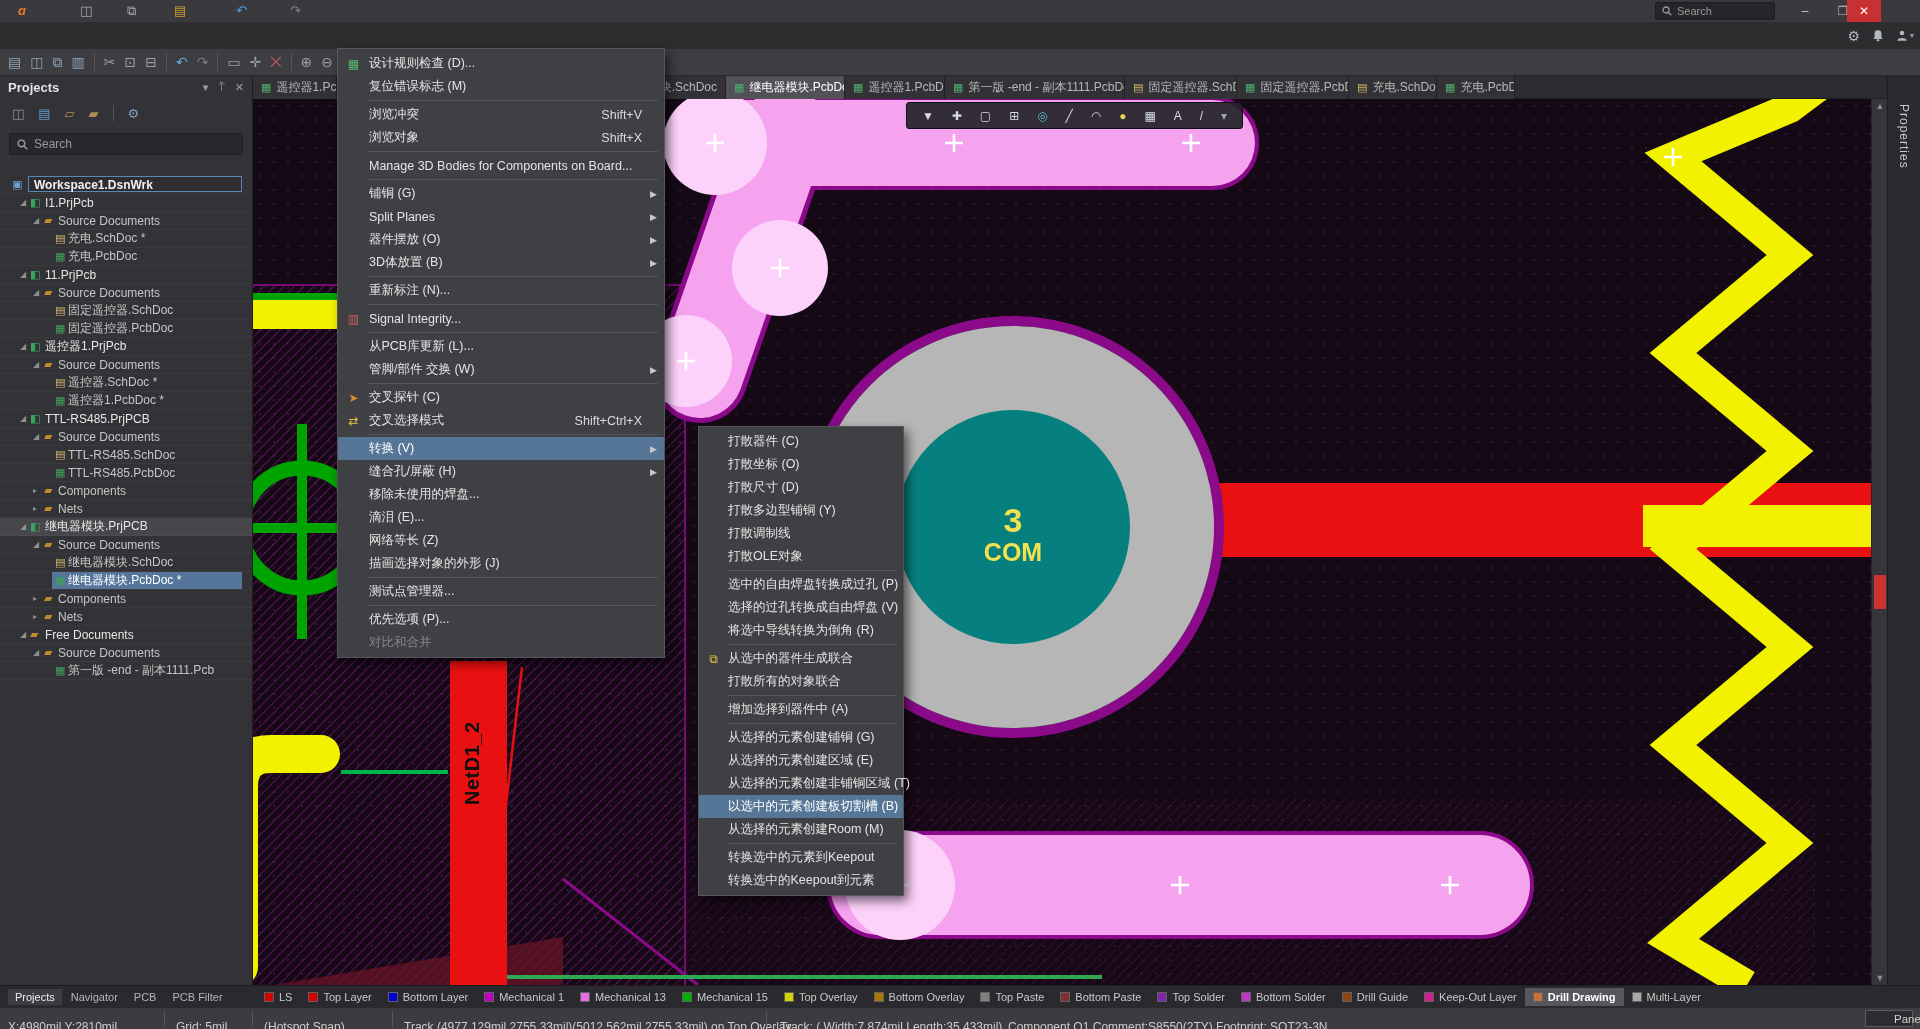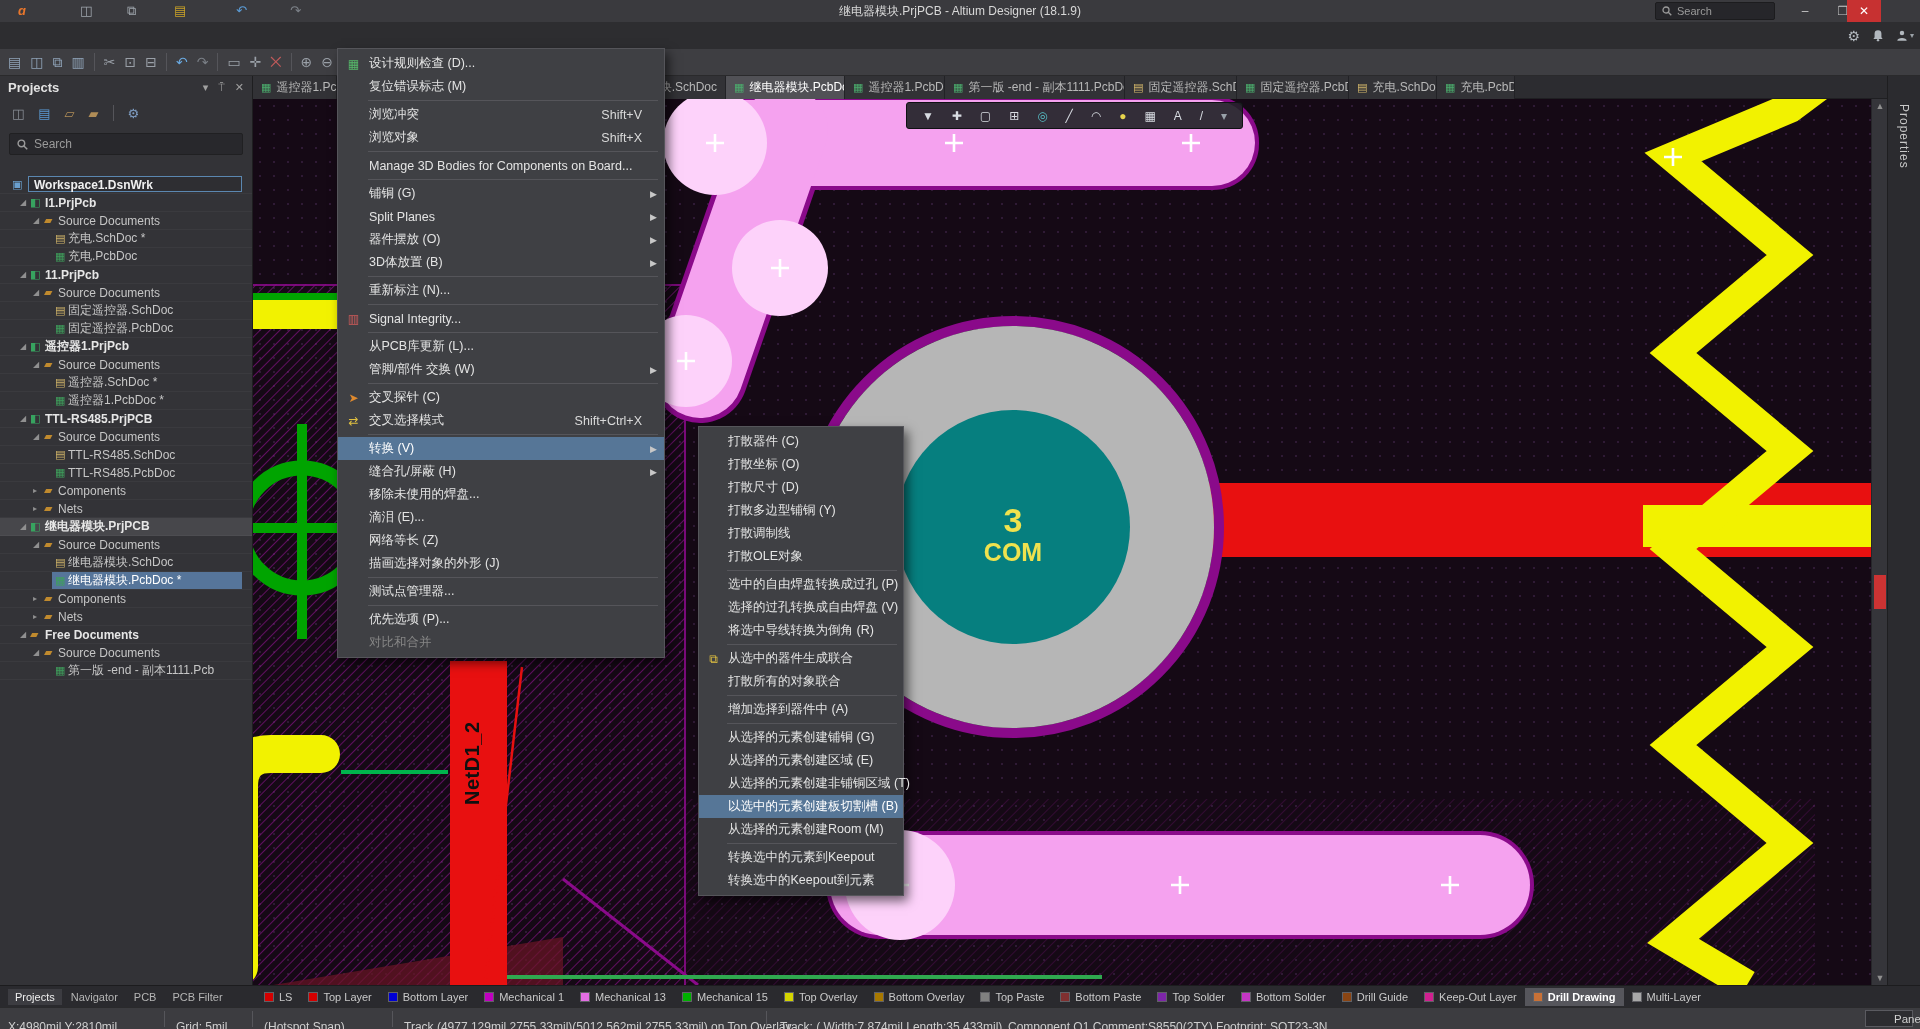--- a/index.html
+++ b/index.html
@@ -45,21 +45,21 @@
   #panel-toolbar .pti { font-size:13px; }
   #panel-toolbar .ptsep { width:1px; height:16px; background:#55555a; }
   #panel-search { margin:6px 9px; height:22px; background:#28282c; border:1px solid #202022; border-radius:2px;
     display:flex; align-items:center; gap:6px; padding:0 7px; color:#9a9a9a; font-size:12px; }
   #tree { position:absolute; left:0; top:100px; width:252px; }
   .trow { position:relative; height:18px; display:flex; align-items:center; font-size:12px; color:#c6c6c6;
     border-bottom:1px solid rgba(255,255,255,0.035); white-space:nowrap; overflow:hidden; }
   .trow .arr { position:absolute; font-size:8px; color:#909090; }
   .trow .tic { position:absolute; font-size:11px; }
   .trow .tlb { position:absolute; }
-  .trow.bold .tlb { font-weight:bold; color:#e6e6e6; }
+  .trow.bold .tlb { font-weight:normal; color:#e6e6e6; }
   .trow.gray { background:#47474b; }
   .trow.blue .selbg { position:absolute; left:52px; right:10px; top:0; bottom:0; background:#56759a; }
   .trow.blue .tlb, .trow.blue .tic { z-index:1; }
   .trow.blue .tlb { color:#fff; }
   .wsbox { position:absolute; left:28px; right:10px; top:0; bottom:1px; border:1px solid #5b87b0; background:#2e2e32; }
   .trow.edit .tlb { font-weight:bold; color:#f0f0f0; z-index:1;text-align:right; }
 
   
   #canvas-wrap { position:absolute; left:253px; top:99px; width:1618px; height:886px; background:#150915; }
   #overlay-toolbar { position:absolute; left:906px; top:102px; width:337px; height:27px; background:rgba(30,32,36,0.9);
@@ -111,21 +111,20 @@
 
 <div id="app">
 
   <div id="titlebar">
     <span class="tb-ico" style="left:18px;color:#e8762c;font-weight:bold;font-style:italic;">ɑ</span>
     <span class="tb-ico" style="left:80px;">◫</span>
     <span class="tb-ico" style="left:127px;">⧉</span>
     <span class="tb-ico" style="left:174px;color:#c9a227;">▤</span>
     <span class="tb-ico" style="left:236px;color:#5b9bd5;">↶</span>
     <span class="tb-ico" style="left:290px;color:#7c8188;">↷</span>
-    <div id="title-text">继电器模块.PrjPCB - Altium Designer (18.1.9)</div>
     <div id="tb-search">
       <svg width="10" height="10" viewBox="0 0 10 10">
           <circle cx="4" cy="4" r="3" fill="none" stroke="#9a9a9a" stroke-width="1.3"></circle>
           <line x1="6.3" y1="6.3" x2="9.3" y2="9.3" stroke="#9a9a9a" stroke-width="1.3"></line>
         </svg>
       <span>Search</span>
     </div>
     <span class="winbtn" style="right:100px;">–</span>
     <span class="winbtn" style="right:62px;">❐</span>
     <span class="winbtn" id="btn-close" style="right:39px;">✕</span>

